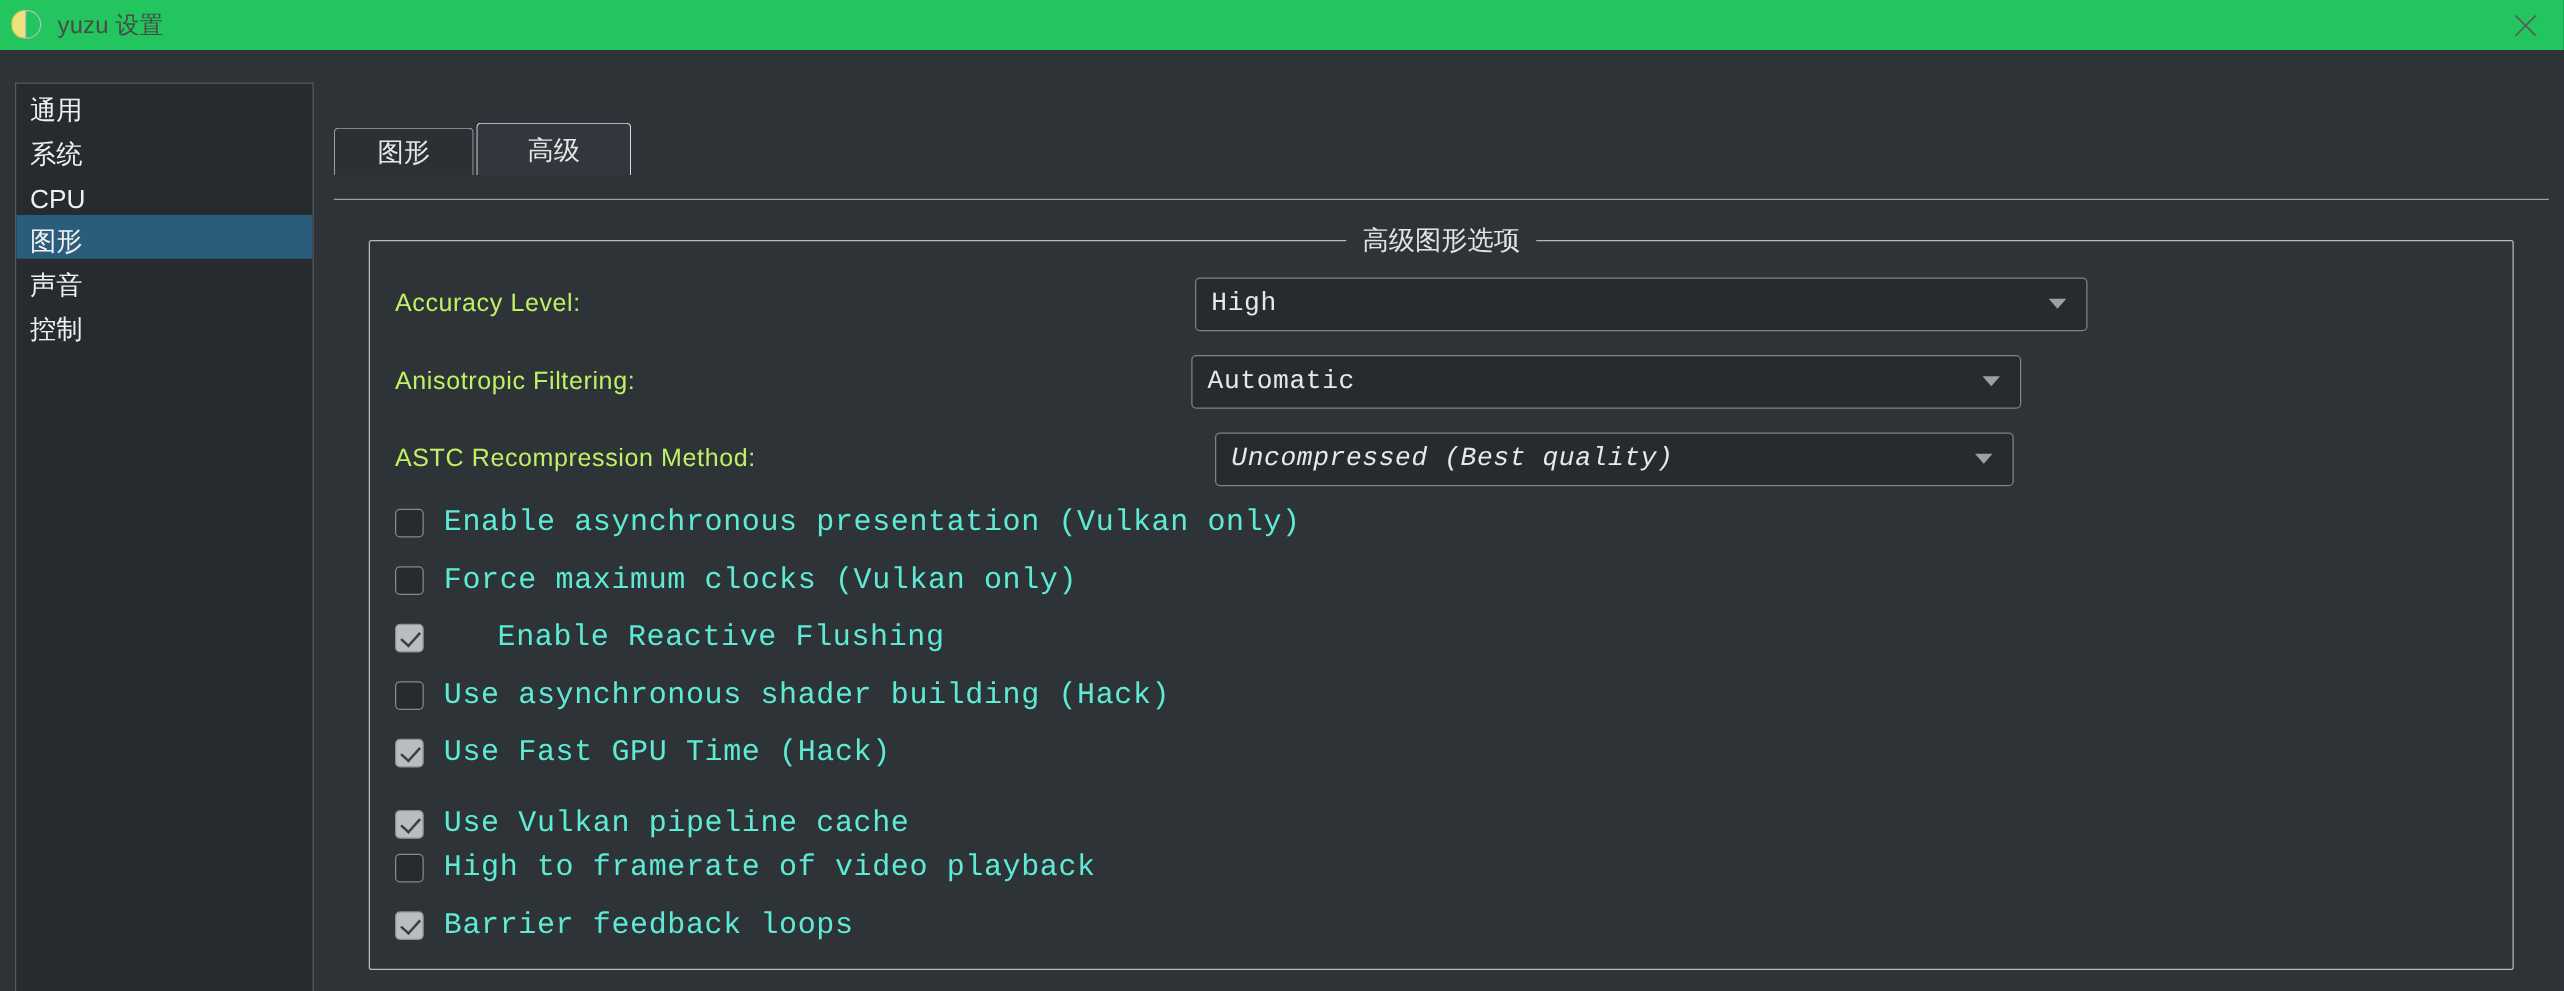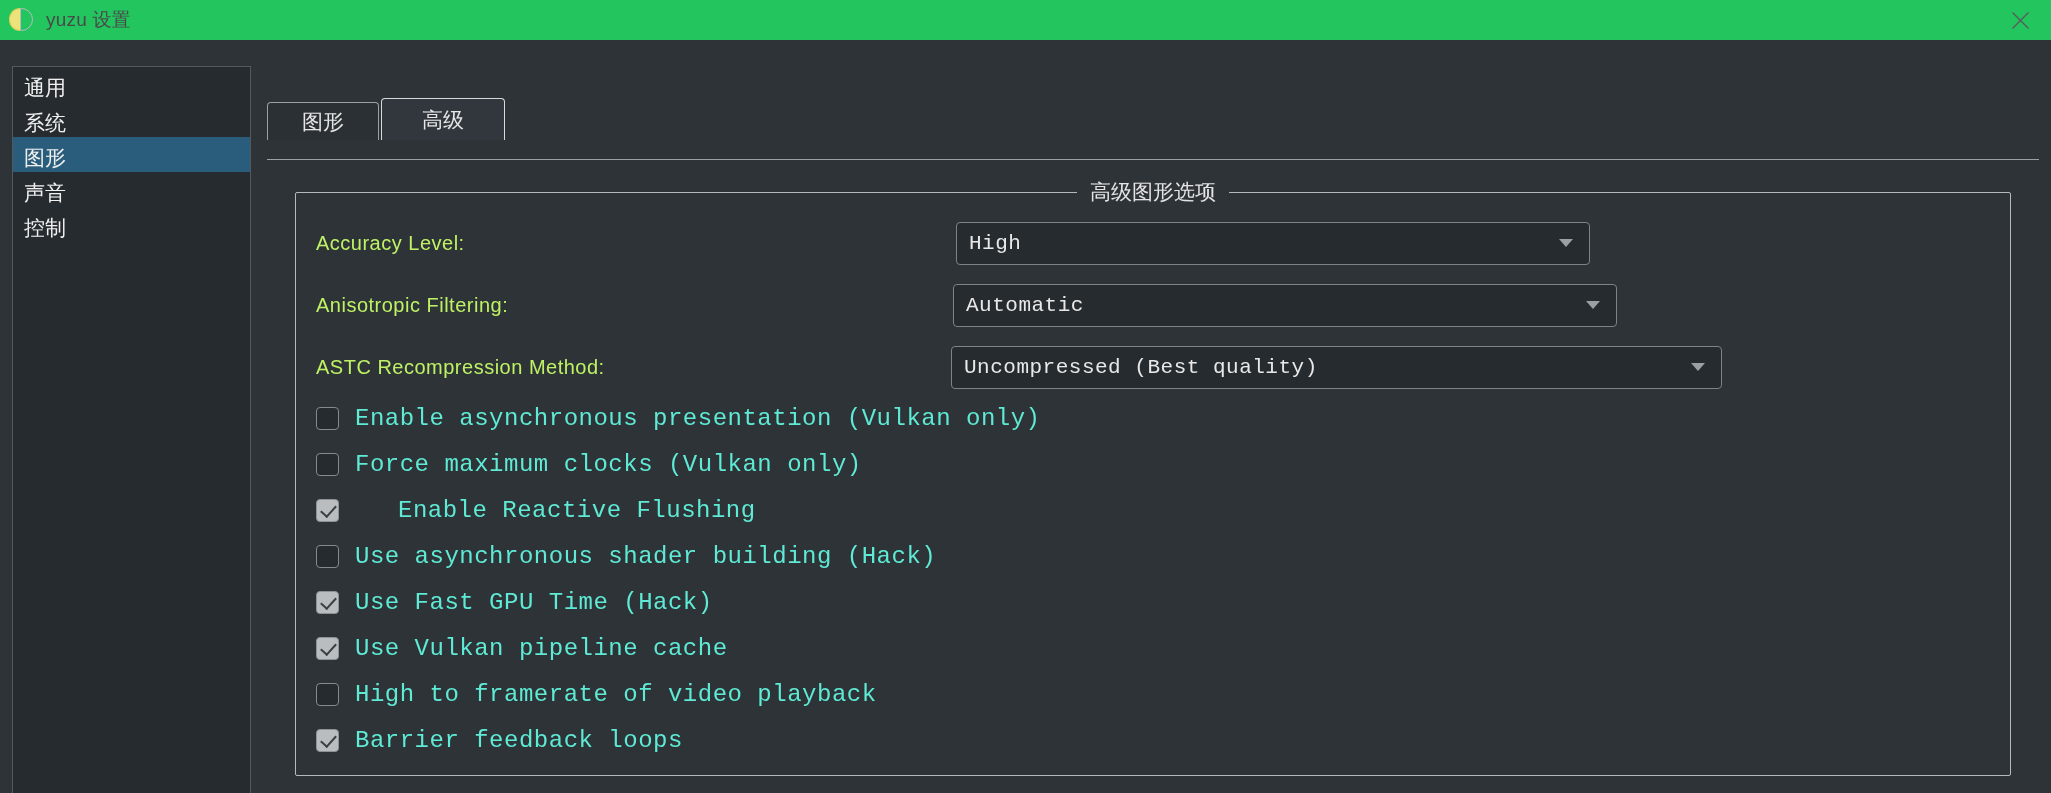--- a/index.html
+++ b/index.html
@@ -256,20 +256,23 @@
 
 <div class="body-area">
 
   <div class="sidebar" id="sidebar">
       <div class="side-item">
         <span>通用</span>
       </div>
       <div class="side-item">
         <span>系统</span>
       </div>
+      <div class="side-item">
+        <span>CPU</span>
+      </div>
       <div class="side-item selected">
         <span>图形</span>
       </div>
       <div class="side-item">
         <span>声音</span>
       </div>
       <div class="side-item">
         <span>控制</span>
       </div>
     </div>
@@ -282,35 +285,35 @@
         <span>高级</span>
       </div>
     </div>
 
   <div class="tab-pane">
     <div class="groupbox">
       <div class="groupbox-title">高级图形选项</div>
       <div id="combos">
           <div class="combo-row" style="top: 28px;">
             <div class="combo-label">Accuracy Level:</div>
-            <div class="combo" style="left: 660px; width: 634px;">
+            <div class="combo" style="left: 660px; width: 714px;">
               <span class="combo-value">High</span>
               <span class="combo-arrow"></span>
             </div>
           </div>
           <div class="combo-row" style="top: 90px;">
             <div class="combo-label">Anisotropic Filtering:</div>
             <div class="combo" style="left: 657px; width: 664px;">
               <span class="combo-value">Automatic</span>
               <span class="combo-arrow"></span>
             </div>
           </div>
           <div class="combo-row" style="top: 152px;">
             <div class="combo-label">ASTC Recompression Method:</div>
-            <div class="combo" style="left: 655px; width: 771px;">
+            <div class="combo" style="left: 676px; width: 639px; font-style: italic;">
               <span class="combo-value">Uncompressed (Best quality)</span>
               <span class="combo-arrow"></span>
             </div>
           </div>
         </div>
       <div id="checks">
           <div class="check-row" style="top: 209px;">
             <span class="cbox"></span>
             <span class="check-label">Enable asynchronous presentation (Vulkan only)</span>
           </div>
@@ -323,21 +326,21 @@
             <span class="check-label">Enable Reactive Flushing</span>
           </div>
           <div class="check-row" style="top: 347px;">
             <span class="cbox"></span>
             <span class="check-label">Use asynchronous shader building (Hack)</span>
           </div>
           <div class="check-row" style="top: 393px;">
             <span class="cbox checked"></span>
             <span class="check-label">Use Fast GPU Time (Hack)</span>
           </div>
-          <div class="check-row" style="top: 439px;">
+          <div class="check-row" style="top: 450px;">
             <span class="cbox checked"></span>
             <span class="check-label">Use Vulkan pipeline cache</span>
           </div>
           <div class="check-row" style="top: 485px;">
             <span class="cbox"></span>
             <span class="check-label">High to framerate of video playback</span>
           </div>
           <div class="check-row" style="top: 531px;">
             <span class="cbox checked"></span>
             <span class="check-label">Barrier feedback loops</span>

